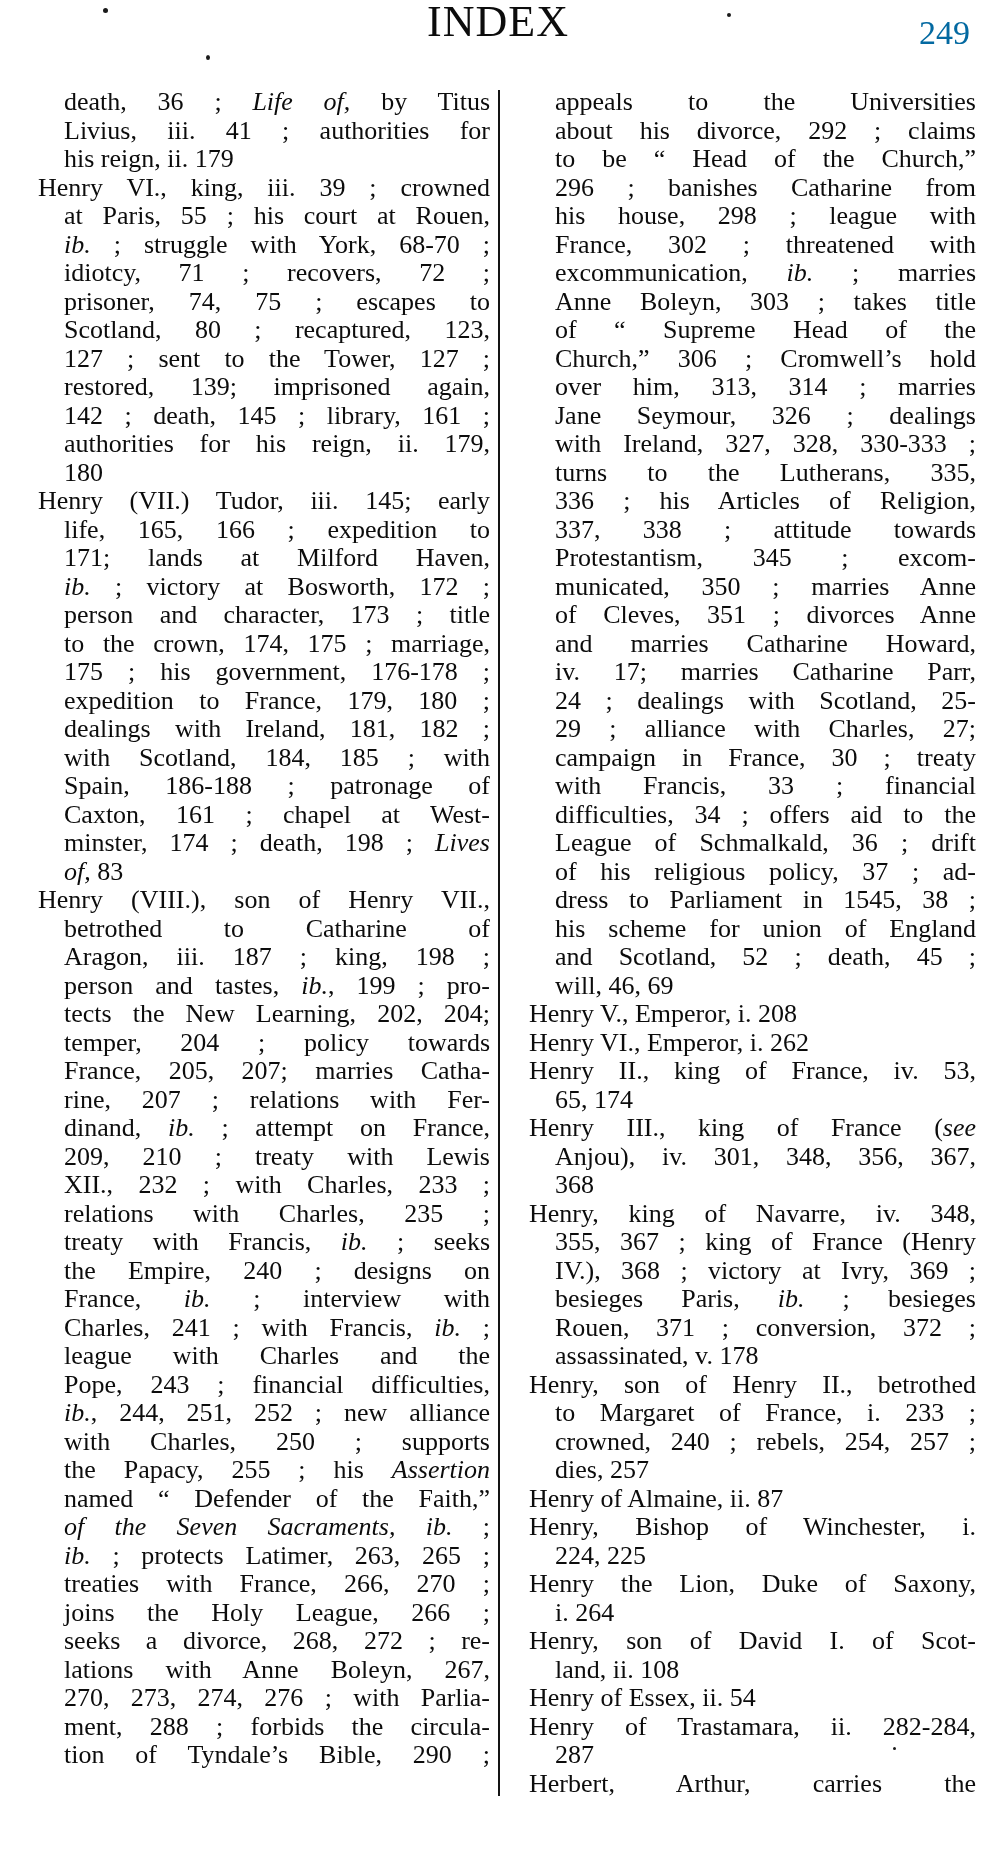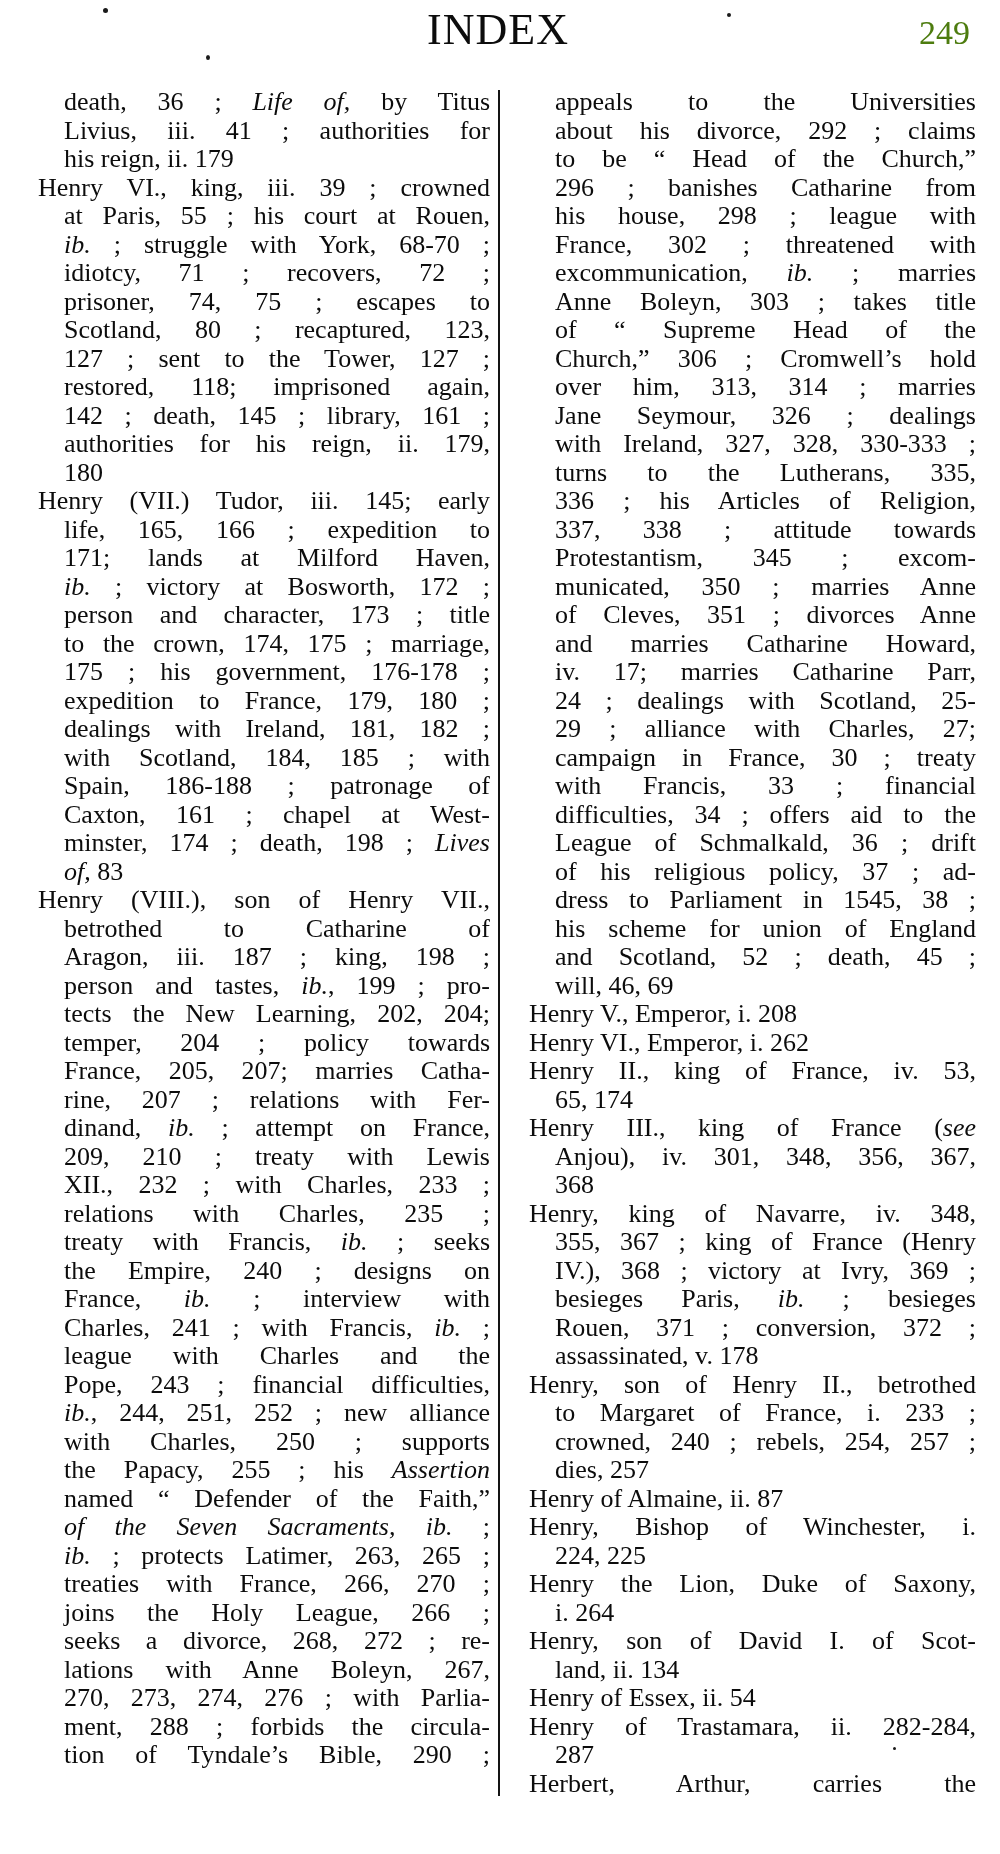--- a/index.html
+++ b/index.html
@@ -15,36 +15,36 @@
     font-family: "Liberation Serif", "DejaVu Serif", serif;
     color: #0c0c0c;
   }
   .page {
     position: absolute;
     inset: 0;
     background: #fff;
   }
   .running-title {
     position: absolute;
-    top: 8px;
+    top: 0;
     left: 0;
     width: 996px;  
     text-align: center;
     font-size: 44px;
     line-height: 1;
     letter-spacing: 1px;
     color: #0c0c0c;
   }
   .page-number {
     position: absolute;
     top: 16px;
     right: 30px;
     font-size: 34px;
     line-height: 1;
-    color: #4d7c0f;
+    color: #0369a1;
   }
   .col {
     position: absolute;
     top: 88px;
     font-size: 26px;
     line-height: 28.5px;
     margin-left: 8px;
   }
   .col-left  { left: 30px;  width: 452px; }
   .col-right { left: 521px; width: 447px; }
@@ -91,21 +91,21 @@
         <div class="line"><span>his reign, ii. 179</span></div>
       </div>
       <div class="entry">
         <div class="line first jl"><span>Henry VI., king, iii. 39 ; crowned</span></div>
         <div class="line jl"><span>at Paris, 55 ; his court at Rouen,</span></div>
         <div class="line jl"><i>ib.</i><span> ; struggle with York, 68-70 ;</span></div>
         <div class="line jl"><span>idiotcy, 71 ; recovers, 72 ;</span></div>
         <div class="line jl"><span>prisoner, 74, 75 ; escapes to</span></div>
         <div class="line jl"><span>Scotland, 80 ; recaptured, 123,</span></div>
         <div class="line jl"><span>127 ; sent to the Tower, 127 ;</span></div>
-        <div class="line jl"><span>restored, 118; imprisoned again,</span></div>
+        <div class="line jl"><span>restored, 139; imprisoned again,</span></div>
         <div class="line jl"><span>142 ; death, 145 ; library, 161 ;</span></div>
         <div class="line jl"><span>authorities for his reign, ii. 179,</span></div>
         <div class="line"><span>180</span></div>
       </div>
       <div class="entry">
         <div class="line first jl"><span>Henry (VII.) Tudor, iii. 145; early</span></div>
         <div class="line jl"><span>life, 165, 166 ; expedition to</span></div>
         <div class="line jl"><span>171; lands at Milford Haven,</span></div>
         <div class="line jl"><i>ib.</i><span> ; victory at Bosworth, 172 ;</span></div>
         <div class="line jl"><span>person and character, 173 ; title</span></div>
@@ -226,21 +226,21 @@
       <div class="entry">
         <div class="line first jl"><span>Henry, Bishop of Winchester, i.</span></div>
         <div class="line"><span>224, 225</span></div>
       </div>
       <div class="entry">
         <div class="line first jl"><span>Henry the Lion, Duke of Saxony,</span></div>
         <div class="line"><span>i. 264</span></div>
       </div>
       <div class="entry">
         <div class="line first jl"><span>Henry, son of David I. of Scot-</span></div>
-        <div class="line"><span>land, ii. 134</span></div>
+        <div class="line"><span>land, ii. 108</span></div>
       </div>
       <div class="entry">
         <div class="line first"><span>Henry of Essex, ii. 54</span></div>
       </div>
       <div class="entry">
         <div class="line first jl"><span>Henry of Trastamara, ii. 282-284,</span></div>
         <div class="line"><span>287</span></div>
       </div>
       <div class="entry">
         <div class="line first jl"><span>Herbert, Arthur, carries the</span></div>

